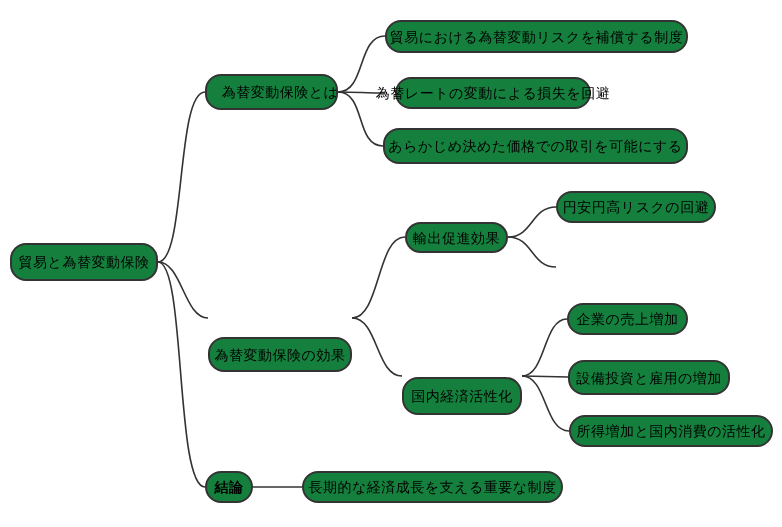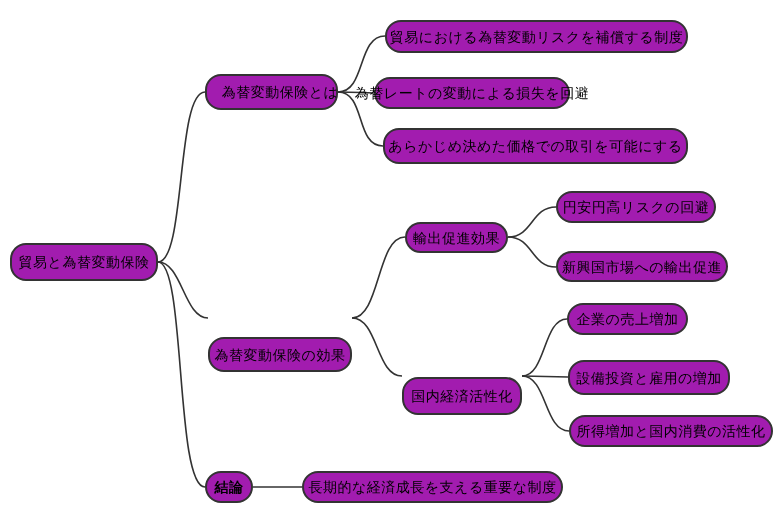--- a/index.html
+++ b/index.html
@@ -23,21 +23,21 @@
     height: 527px;
   }
   #edges path {
     fill: none;
     stroke: #333333;
     stroke-width: 1.6;
   }
   .node {
     position: absolute;
     box-sizing: border-box;
-    background: #a21caf;
+    background: #15803d;
     border: 2px solid #333333;
     border-radius: 16px;
     color: #000000;
     font-size: 14px;
     line-height: 1;
     display: flex;
     align-items: center;
     justify-content: center;
     white-space: nowrap;
     letter-spacing: 0.5px;
@@ -64,31 +64,30 @@
     <path d="M522,376 C547,376 544,431 569,431"></path>
     <path d="M253,487 L302,487"></path>
   </svg>
 
   <div class="node" style="left:10px; top:243px; width:148px; height:38px;">貿易と為替変動保険</div>
 
   <div class="node" style="left:205px; top:74px; width:133px; height:36px;padding-left:17px;">為替変動保険とは</div>
 
   <div class="node" style="left:385px; top:20px; width:303px; height:33px;">貿易における為替変動リスクを補償する制度</div>
 
-  <div class="node" style="left:374px; top:77px; width:196px; height:32px;">為替レートの変動による損失を回避</div>
+  <div class="node" style="left:395px; top:77px; width:196px; height:32px;">為替レートの変動による損失を回避</div>
 
   <div class="node" style="left:383px; top:128px; width:305px; height:36px;">あらかじめ決めた価格での取引を可能にする</div>
 
   <div class="node" style="left:208px; top:301px; width:144px; height:35px;margin-top:36px;">為替変動保険の効果</div>
 
   <div class="node" style="left:405px; top:222px; width:103px; height:31px;">輸出促進効果</div>
 
   <div class="node" style="left:556px; top:191px; width:160px; height:32px;">円安円高リスクの回避</div>
 
-  <div class="node" style="left:556px; top:251px; width:172px; height:31px;">新興国市場への輸出促進</div>
 
   <div class="node" style="left:402px; top:377px; width:120px; height:38px;">国内経済活性化</div>
 
   <div class="node" style="left:567px; top:303px; width:121px; height:32px;">企業の売上増加</div>
 
   <div class="node" style="left:568px; top:360px; width:162px; height:35px;">設備投資と雇用の増加</div>
 
   <div class="node" style="left:569px; top:415px; width:204px; height:32px;">所得増加と国内消費の活性化</div>
 
   <div class="node" style="left:205px; top:471px; width:48px; height:32px;font-weight:bold;">結論</div>

